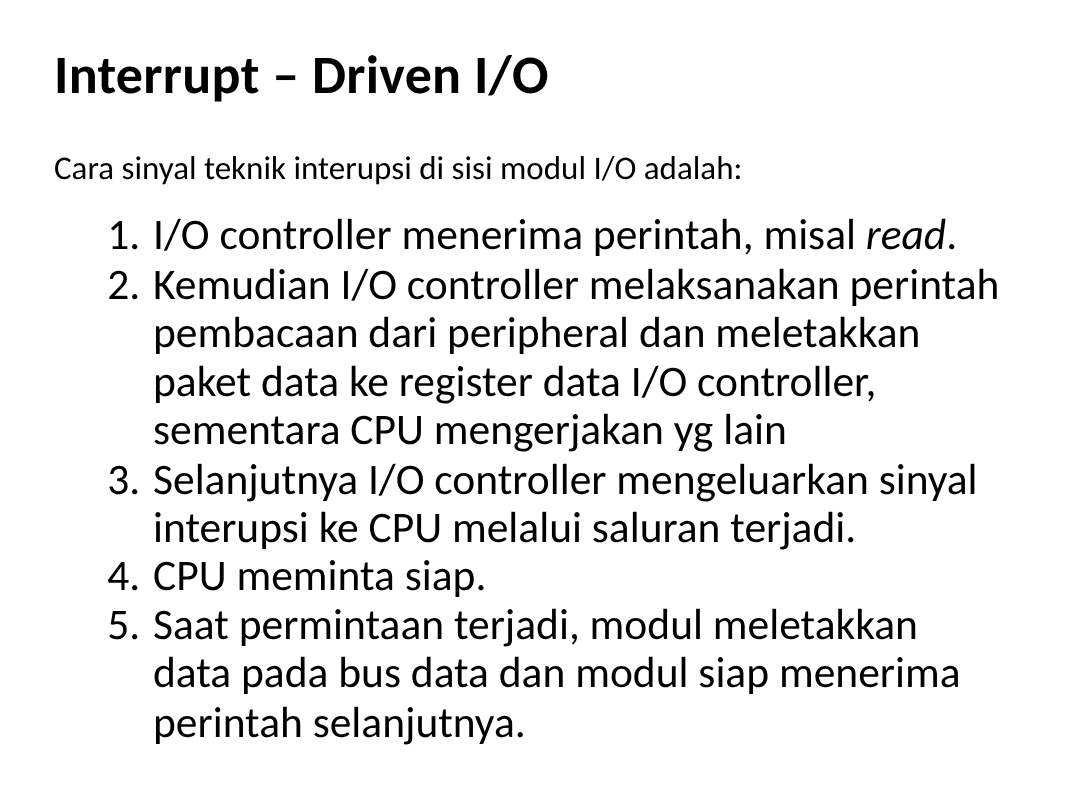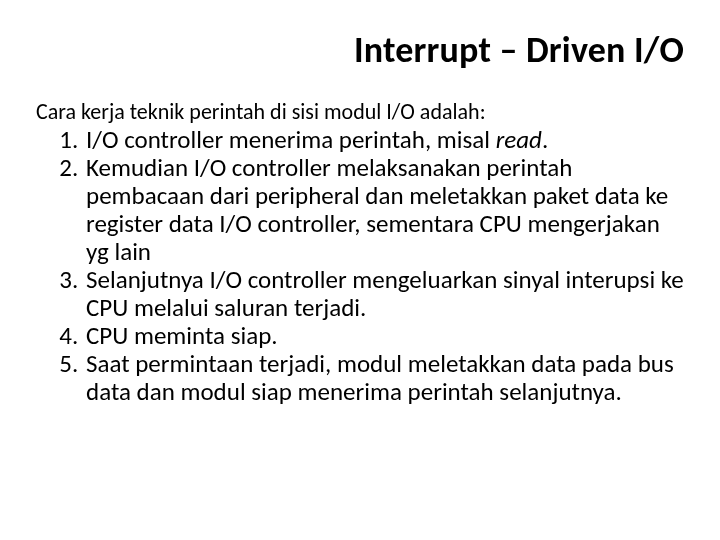--- a/index.html
+++ b/index.html
@@ -11,50 +11,50 @@
     font-family: Calibri, "Segoe UI", Arial, sans-serif;
     color: #000000;
   }
   .slide {
     box-sizing: border-box;
     padding: 28px 36px 0 36px;
   }
   .title {
     font-size: 36px;
     font-weight: 700;
-    text-align: right;
+    text-align: left;
     margin: 0 0 28px 0;
     letter-spacing: 0.2px;
   }
   .intro {
     font-size: 22px;
     line-height: 1.1;
     margin: 0 0 2px 0;
   }
   ol.list {
-    font-size: 25px;
+    font-size: 29px;
     line-height: 1.12;
-    margin: 0;
+    margin: 16px;
     padding-left: 48px;
   }
   ol.list li {
     padding-left: 2px;
     margin: 0;
   }
   .italic {
     font-style: italic;
   }
 </style>
 </head>
 <body>
 
 <div class="slide">
   <h1 class="title">Interrupt – Driven I/O</h1>
 
-  <p class="intro">Cara kerja teknik perintah di sisi modul I/O adalah:</p>
+  <p class="intro">Cara sinyal teknik interupsi di sisi modul I/O adalah:</p>
 
   <ol class="list">
     <li><span>I/O controller menerima perintah, misal </span><span class="italic">read</span><span>.</span></li>
     <li><span>Kemudian I/O controller melaksanakan perintah pembacaan dari peripheral dan meletakkan paket data ke register data I/O controller, sementara CPU mengerjakan yg lain</span></li>
     <li><span>Selanjutnya I/O controller mengeluarkan sinyal interupsi ke CPU melalui saluran terjadi.</span></li>
     <li><span>CPU meminta siap.</span></li>
     <li><span>Saat permintaan terjadi, modul meletakkan data pada bus data dan modul siap menerima perintah selanjutnya.</span></li>
   </ol>
 </div>
 

